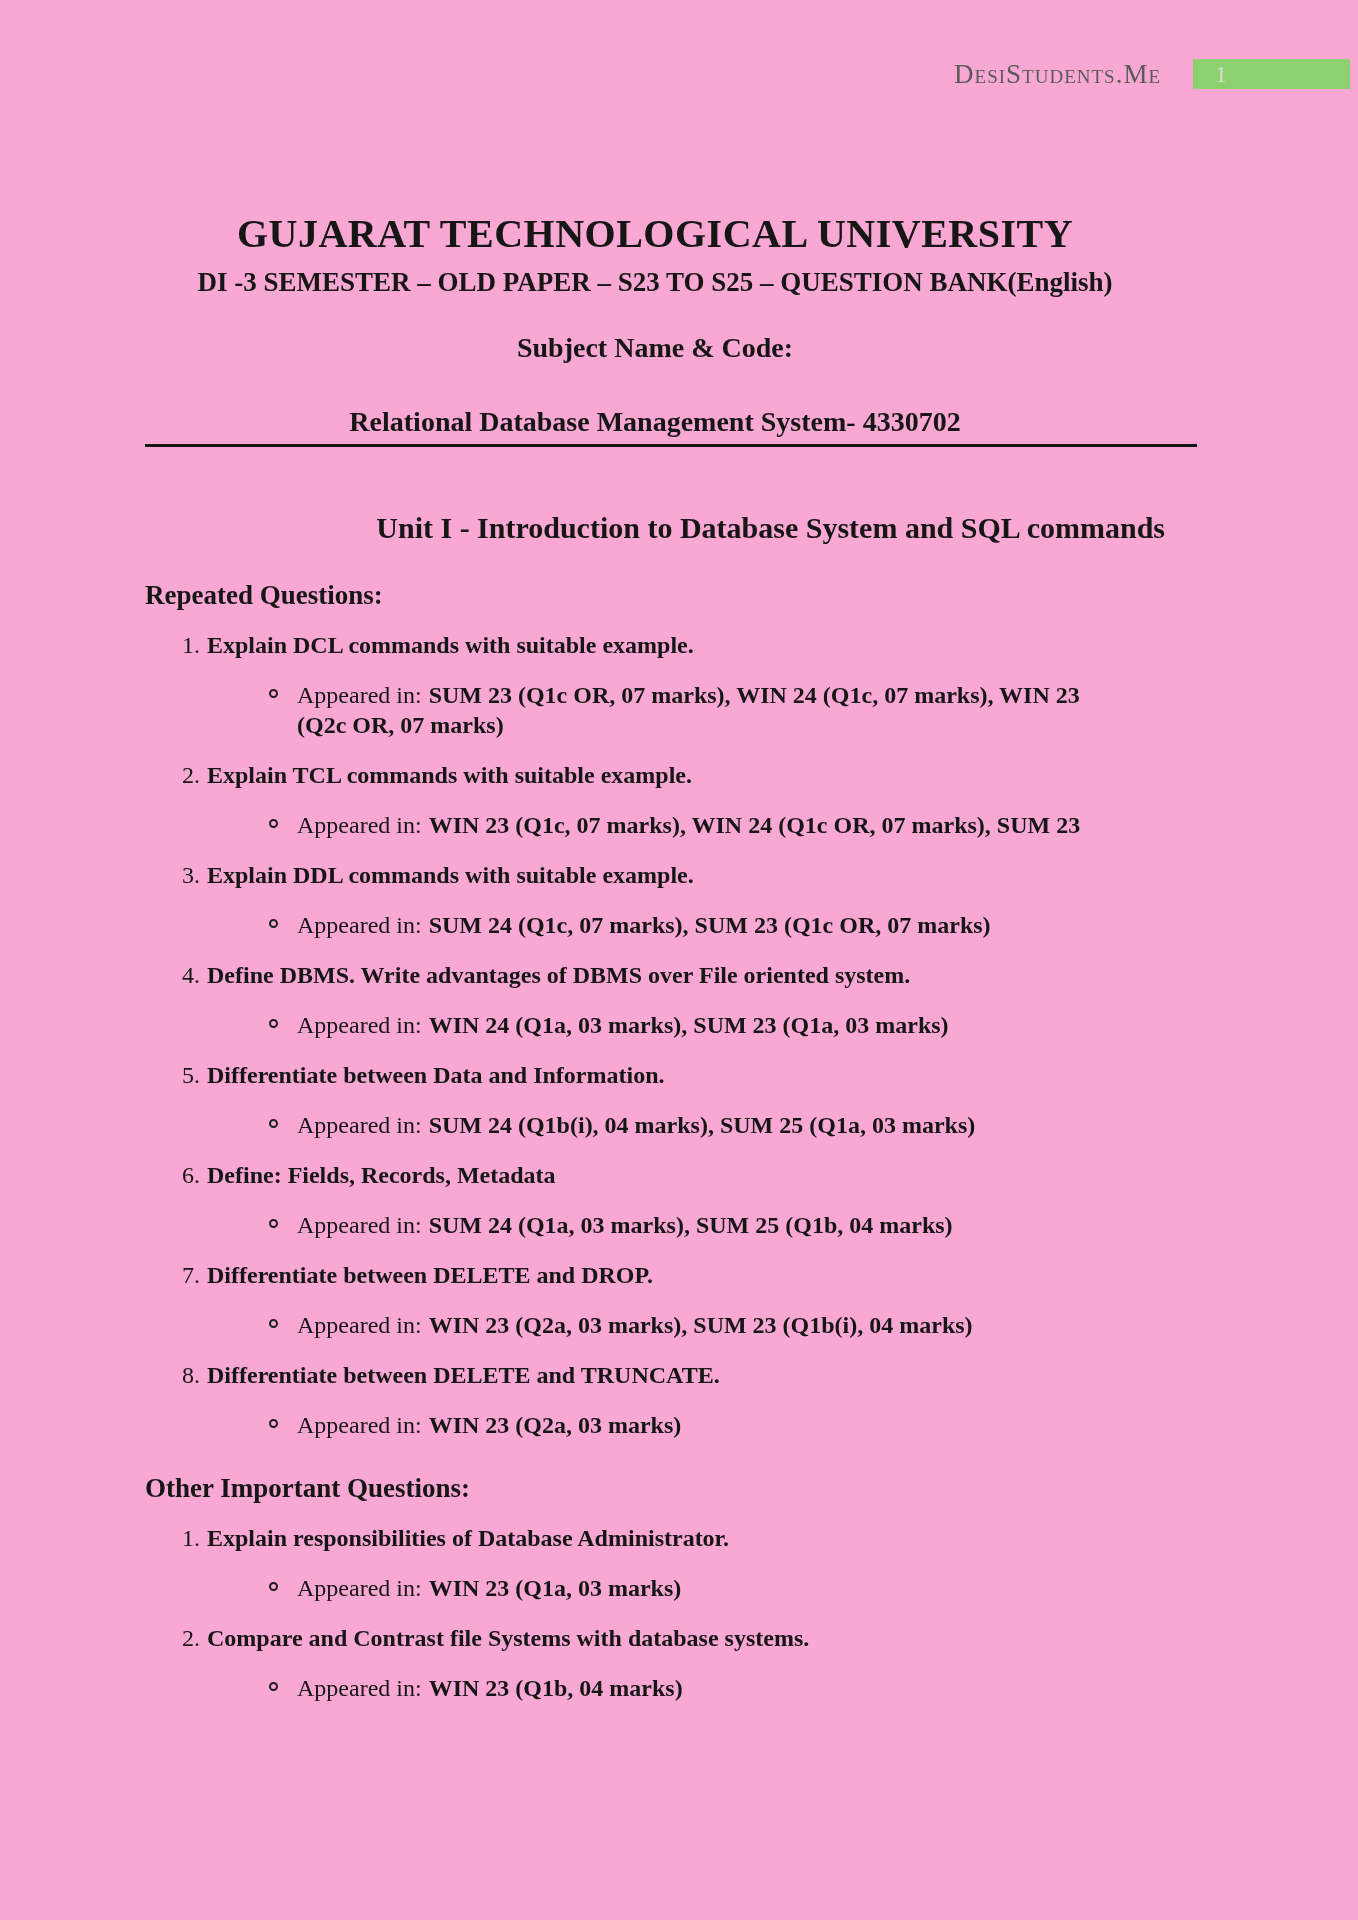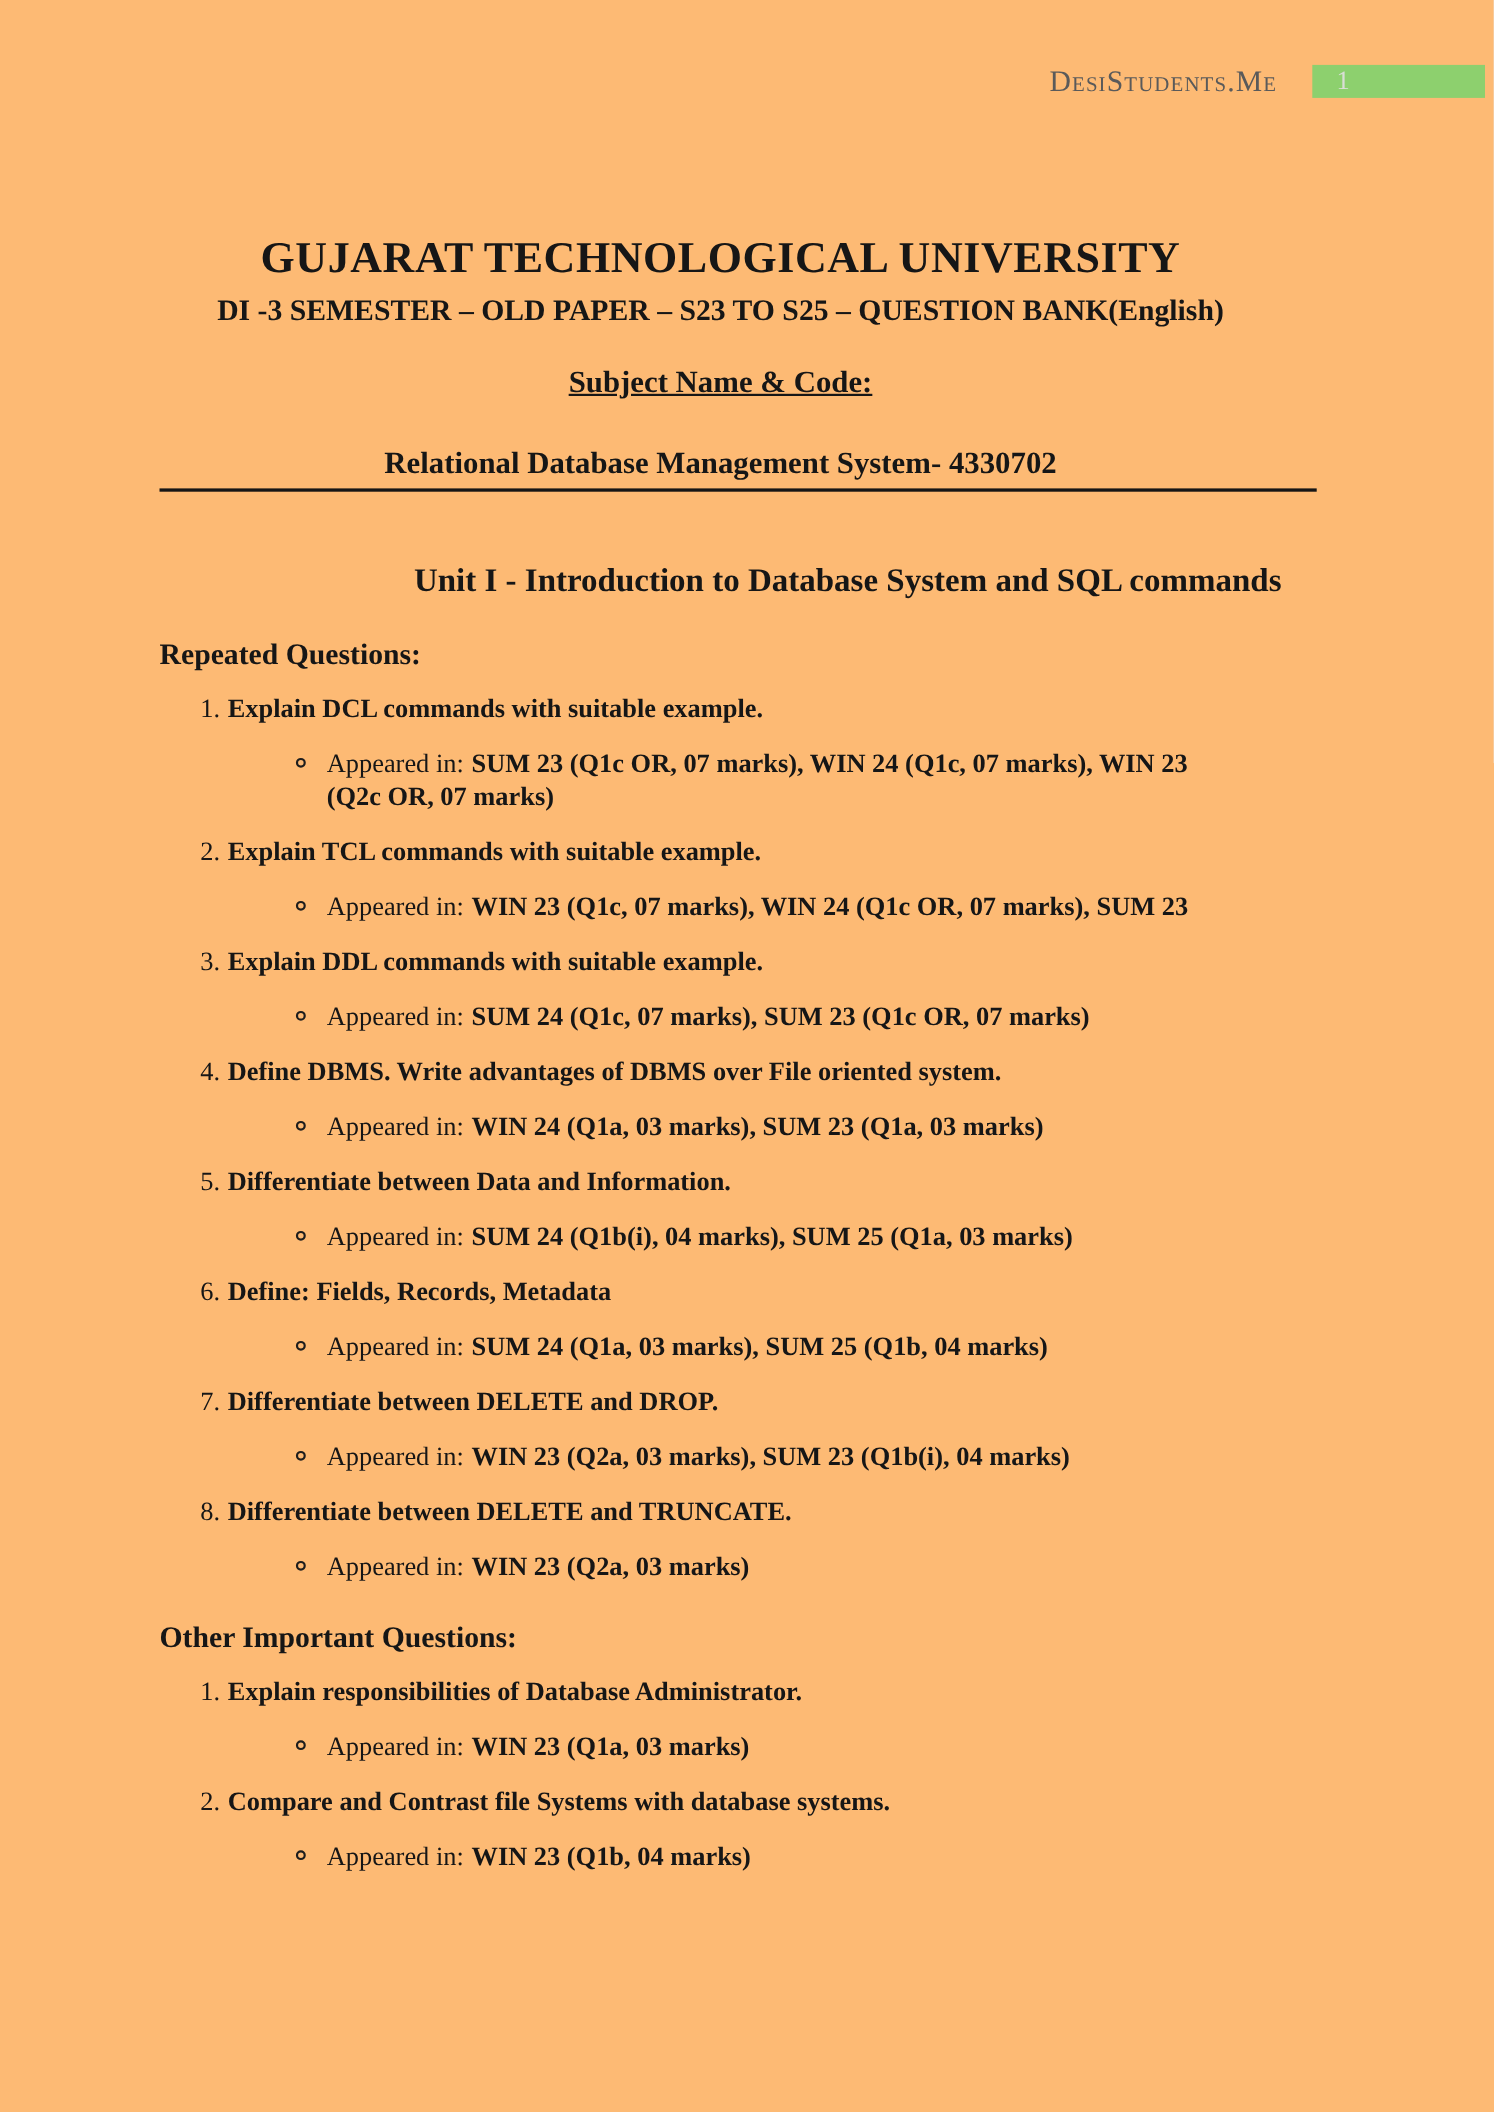--- a/index.html
+++ b/index.html
@@ -2,21 +2,21 @@
 <html><head>
 <meta charset="utf-8">
 <style>
   * { margin: 0; padding: 0; box-sizing: border-box; }
   html, body { background: #e8e8e8; }
   .page {
     position: relative;
     width: 1358px;
     height: 1920px;
     margin: 0 auto;
-    background: #fdba74;
+    background: #f9a8d4;
     font-family: "Liberation Serif", "DejaVu Serif", serif;
     color: #161616;
     overflow: hidden;
   }
   .content { padding: 58px 161px 0 145px; }
 
   
   .page-header {
     display: flex;
     justify-content: flex-end;
@@ -55,21 +55,20 @@
     margin-top: 9px;
     font-size: 27px;
     font-weight: bold;
     line-height: 34px;
   }
   .subject-label {
     margin-top: 31px;
     font-size: 28px;
     font-weight: bold;
     line-height: 36px;
-    text-decoration: underline;
   }
   .subject-name {
     margin-top: 39px;
     font-size: 28px;
     font-weight: bold;
     line-height: 34px;
   }
   .subject-rule {
     margin-top: 5px;
     width: 1052px;

